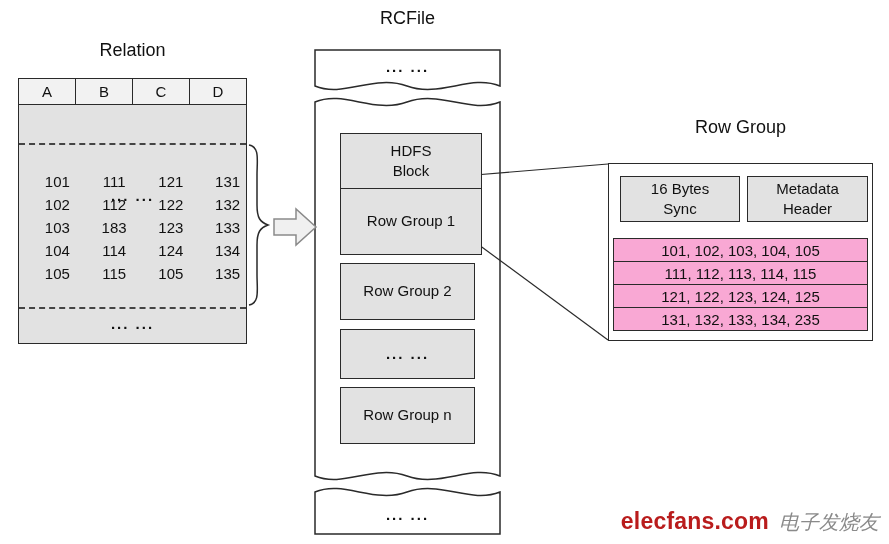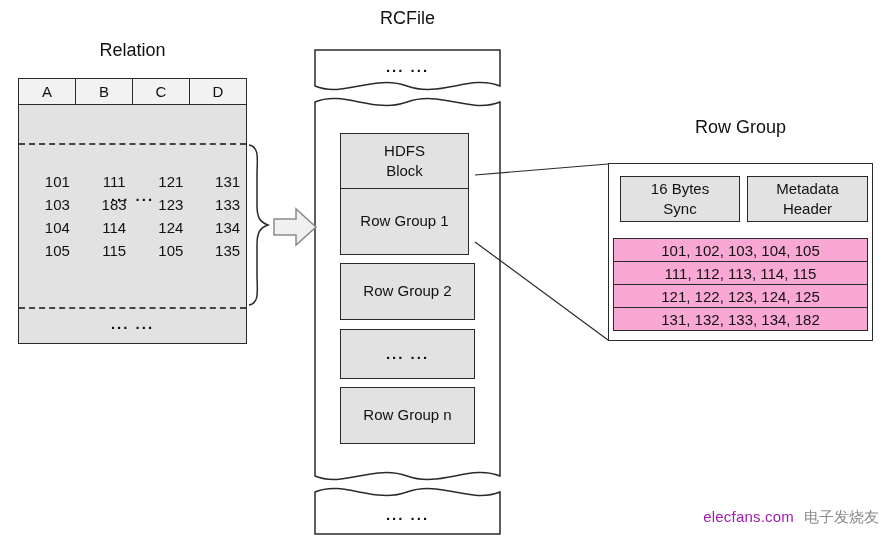--- a/index.html
+++ b/index.html
@@ -87,21 +87,21 @@
     background: #e2e2e2;
     border: 1px solid #2a2a2a;
     display: flex; align-items: center; justify-content: center;
     text-align: center;
     font-size: 15px;
     line-height: 1.35;
   }
   .pre { white-space: pre-line; }
 
   .rc-combo {
-    left: 340px; top: 133px; width: 129px; height: 122px;
+    left: 340px; top: 133px; width: 142px; height: 122px;
     flex-direction: column; padding: 0;
   }
   .rc-combo-top {
     width: 100%; height: 55px;
     display: flex; align-items: center; justify-content: center;
     border-bottom: 1px solid #2a2a2a;
     white-space: pre-line; text-align: center;
   }
   .rc-combo-bottom {
     width: 100%; flex: 1;
@@ -132,28 +132,29 @@
   }
   .rg-row + .rg-row { margin-top: -1px; }
 
   
   .footer {
     position: absolute;
     right: 10px; top: 508px;
     display: flex; align-items: baseline; gap: 10px;
   }
   .brand-red {
-    color: #a21caf;
-    font-weight: normal;
-    font-size: 15px;
+    color: #b91c1c;
+    font-weight: bold;
+    font-size: 23px;
     letter-spacing: 0.2px;
   }
   .brand-cn {
     color: #8a8a8a;
-    font-size: 15px;
+    font-size: 20px;
+    font-style: italic;
   }
 </style>
 </head>
 <body>
 
 <div class="canvas">
 
   <svg class="shapes" viewBox="0 0 889 544">
 
     <path d="M315,50 L500,50 L500,86 C470,74 440,98 407,86 C374,74 344,98 315,86 Z" fill="#ffffff" stroke="#2a2a2a" stroke-width="1.5"></path>
@@ -184,20 +185,26 @@
     <div class="rel-ellipsis rel-ellipsis-top">... ...</div>
     <div class="rel-dash rel-dash-top"></div>
     <div class="rel-body">
       <div class="rel-row">
         <span class="rel-cell">101</span>
         <span class="rel-cell">111</span>
         <span class="rel-cell">121</span>
         <span class="rel-cell">131</span>
       </div>
       <div class="rel-row">
+        <span class="rel-cell">102</span>
+        <span class="rel-cell">112</span>
+        <span class="rel-cell">122</span>
+        <span class="rel-cell">132</span>
+      </div>
+      <div class="rel-row">
         <span class="rel-cell">103</span>
         <span class="rel-cell">183</span>
         <span class="rel-cell">123</span>
         <span class="rel-cell">133</span>
       </div>
       <div class="rel-row">
         <span class="rel-cell">104</span>
         <span class="rel-cell">114</span>
         <span class="rel-cell">124</span>
         <span class="rel-cell">134</span>
@@ -229,21 +236,21 @@
 
   <div class="rg-outer"></div>
   <div class="box pre rg-sync">16 Bytes
 Sync</div>
   <div class="box pre rg-meta">Metadata
 Header</div>
   <div class="rg-rows">
     <div class="rg-row">101, 102, 103, 104, 105</div>
     <div class="rg-row">111, 112, 113, 114, 115</div>
     <div class="rg-row">121, 122, 123, 124, 125</div>
-    <div class="rg-row">131, 132, 133, 134, 182</div>
+    <div class="rg-row">131, 132, 133, 134, 235</div>
   </div>
 
   <div class="footer">
     <span class="brand-red">elecfans.com</span>
     <span class="brand-cn">电子发烧友</span>
   </div>
 
 </div>
 
 </body></html>

